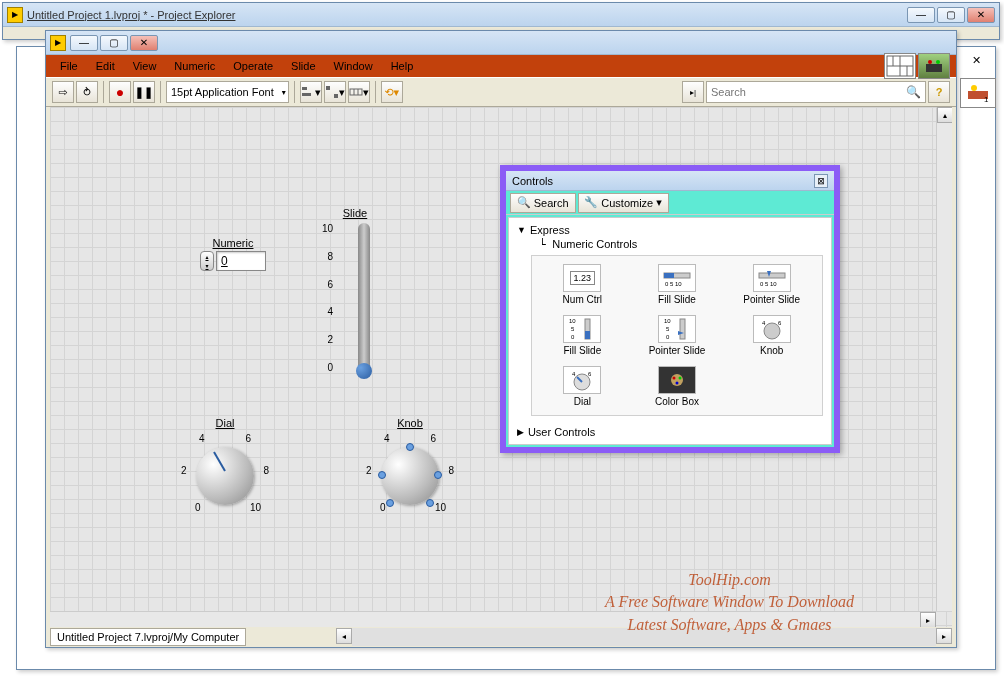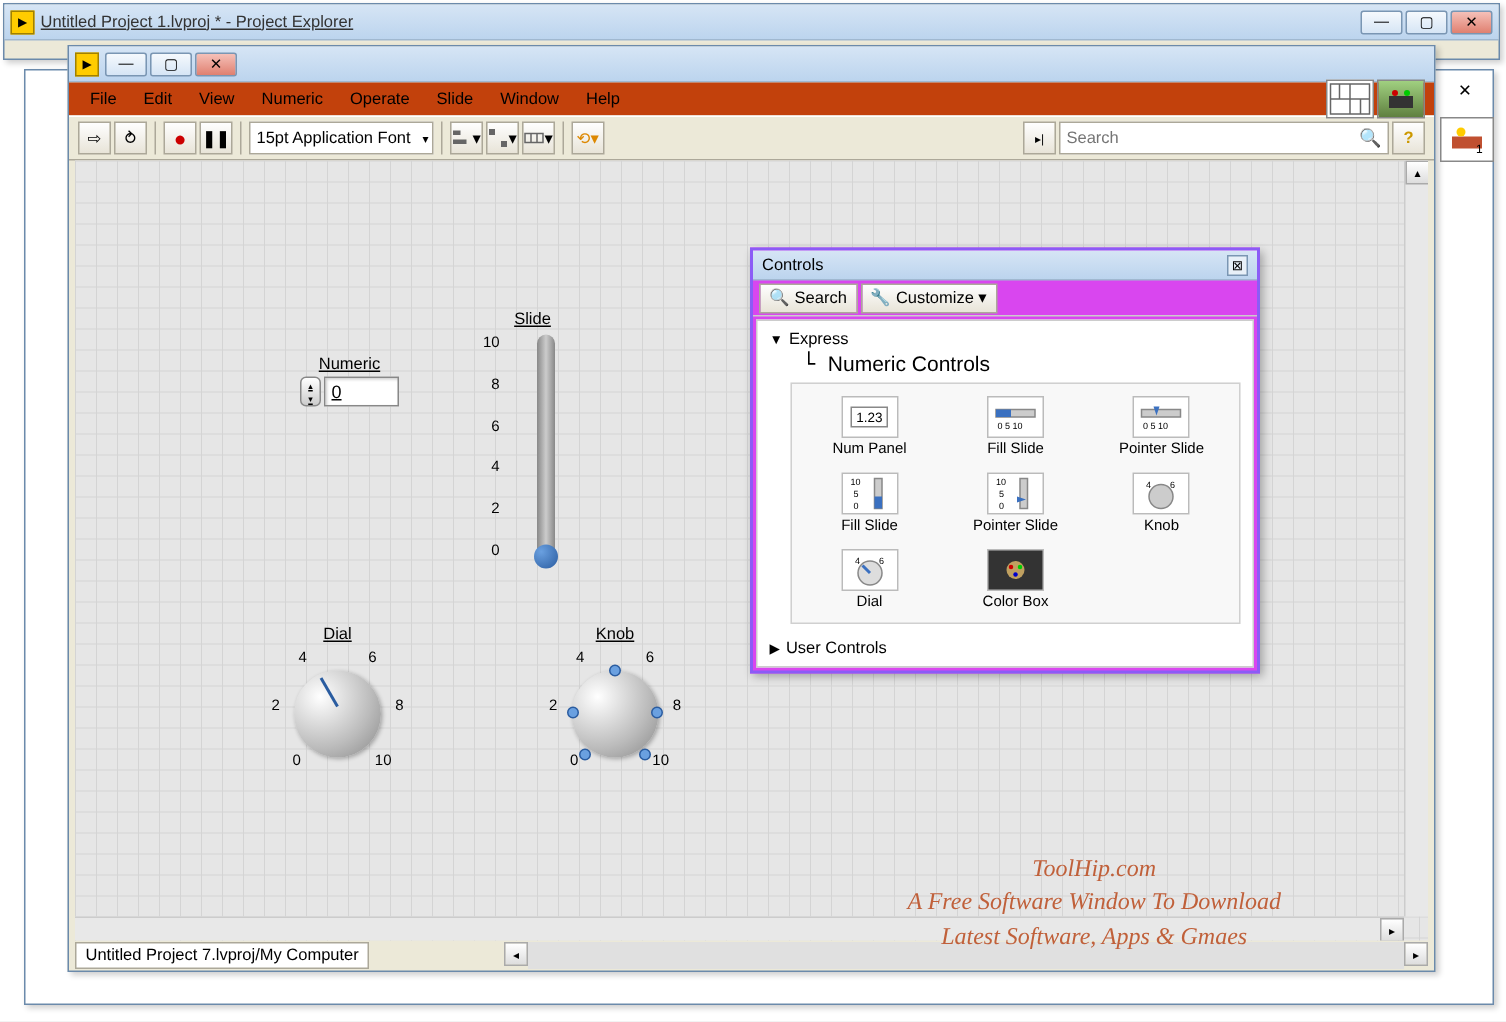--- a/index.html
+++ b/index.html
@@ -44,29 +44,29 @@
   .dial { width: 80px; height: 80px; position: relative; }
   .dial .body { width: 58px; height: 58px; border-radius: 50%; background: radial-gradient(circle at 30% 30%, #fff, #bbb 60%, #888); position: absolute; top: 16px; left: 11px; box-shadow: 1px 1px 3px rgba(0,0,0,.3); }
   .dial .needle { position: absolute; width: 2px; height: 22px; background: #2a5ca0; top: 18px; left: 39px; transform-origin: bottom center; transform: rotate(-30deg); }
   .dial .tick { position: absolute; font-size: 10px; }
   
   .knob { width: 80px; height: 80px; position: relative; }
   .knob .body { width: 58px; height: 58px; border-radius: 50%; background: radial-gradient(circle at 30% 30%, #fff, #bbb 60%, #888); position: absolute; top: 16px; left: 11px; box-shadow: 1px 1px 3px rgba(0,0,0,.3); }
   .knob .dot { position: absolute; width: 8px; height: 8px; border-radius: 50%; background: #6aa0e0; border: 1px solid #2a5ca0; }
   .knob .tick { position: absolute; font-size: 10px; }
   
-  .palette { position: absolute; background: #d946ef; border: 2px solid #8b5cf6; box-shadow: 2px 2px 6px rgba(0,0,0,.3); }
+  .palette { position: absolute; background: #5eead4; border: 6px solid #8b5cf6; box-shadow: 2px 2px 6px rgba(0,0,0,.3); }
   .palette-title { height: 20px; background: linear-gradient(#d6e5f5,#bcd4ee); display: flex; align-items: center; padding: 0 6px; border-bottom: 1px solid #a0b8d0; font-size: 11px; }
   .palette-title .pclose { margin-left: auto; width: 14px; height: 14px; border: 1px solid #7a96b3; background: #e8f0f8; display: flex; align-items: center; justify-content: center; font-size: 9px; cursor: pointer; }
   .palette-bar { height: 24px; display: flex; align-items: center; padding: 2px 4px; gap: 2px; border-bottom: 1px solid #ccc; }
   .pbtn { height: 20px; border: 1px solid #aca899; background: linear-gradient(#fefefe,#e8e4d8); padding: 0 6px; display: flex; align-items: center; gap: 3px; cursor: pointer; font-size: 11px; }
   .palette-body { padding: 4px 8px; background: #fff; border: 1px solid #ccc; margin: 2px; }
   .cat-head { display: flex; align-items: center; gap: 4px; font-size: 11px; padding: 2px 0; cursor: pointer; }
   .cat-head .tri { font-size: 9px; }
-  .subcat { margin-left: 18px; font-size: 14px; padding-left: 4px; }
+  .subcat { margin-left: 18px; font-size: 11px; padding-left: 4px; }
   .palette-grid { display: grid; grid-template-columns: repeat(3, 1fr); gap: 6px; padding: 6px; border: 1px solid #d0d0d0; margin: 4px 0 8px 14px; background: #f8f8f8; }
   .pitem { display: flex; flex-direction: column; align-items: center; gap: 2px; cursor: pointer; padding: 2px; }
   .pitem .picon { width: 38px; height: 28px; border: 1px solid #bbb; background: #fff; display: flex; align-items: center; justify-content: center; font-size: 9px; position: relative; }
   .pitem .plabel { font-size: 10px; text-align: center; white-space: nowrap; }
   
   .footer-tab { position: absolute; bottom: 0; left: 0; height: 18px; background: #fff; border: 1px solid #aca899; padding: 0 6px; display: flex; align-items: center; font-size: 11px; }
   
   .scrollbar-h { position: absolute; bottom: 0; right: 16px; left: 0; height: 16px; background: #e8e8e8; border-top: 1px solid #ccc; display: flex; }
   .scrollbar-v { position: absolute; top: 0; right: 0; bottom: 16px; width: 16px; background: #e8e8e8; border-left: 1px solid #ccc; }
   .sb-btn { width: 16px; height: 16px; background: linear-gradient(#fff,#ddd); border: 1px solid #aaa; display: flex; align-items: center; justify-content: center; font-size: 8px; cursor: pointer; }
@@ -264,21 +264,21 @@
       <span>Express</span>
     </div>
     <div class="subcat">
       <span style="font-family:monospace;">└ </span><span>Numeric Controls</span>
     </div>
     <div class="palette-grid">
       <div class="pitem">
         <div class="picon">
             <span style="border:1px solid #888;padding:1px 3px;background:#fff;text-align:right;">1.23</span>
           </div>
-        <div class="plabel">Num Panel</div>
+        <div class="plabel">Num Ctrl</div>
       </div>
       <div class="pitem">
         <div class="picon">
             <svg width="30" height="18">
               <rect x="2" y="4" width="26" height="5" fill="#ccc" stroke="#888"></rect>
               <rect x="2" y="4" width="10" height="5" fill="#3a70c0"></rect>
               <text x="3" y="17" font-size="6">0 5 10</text>
             </svg>
           </div>
         <div class="plabel">Fill Slide</div>

